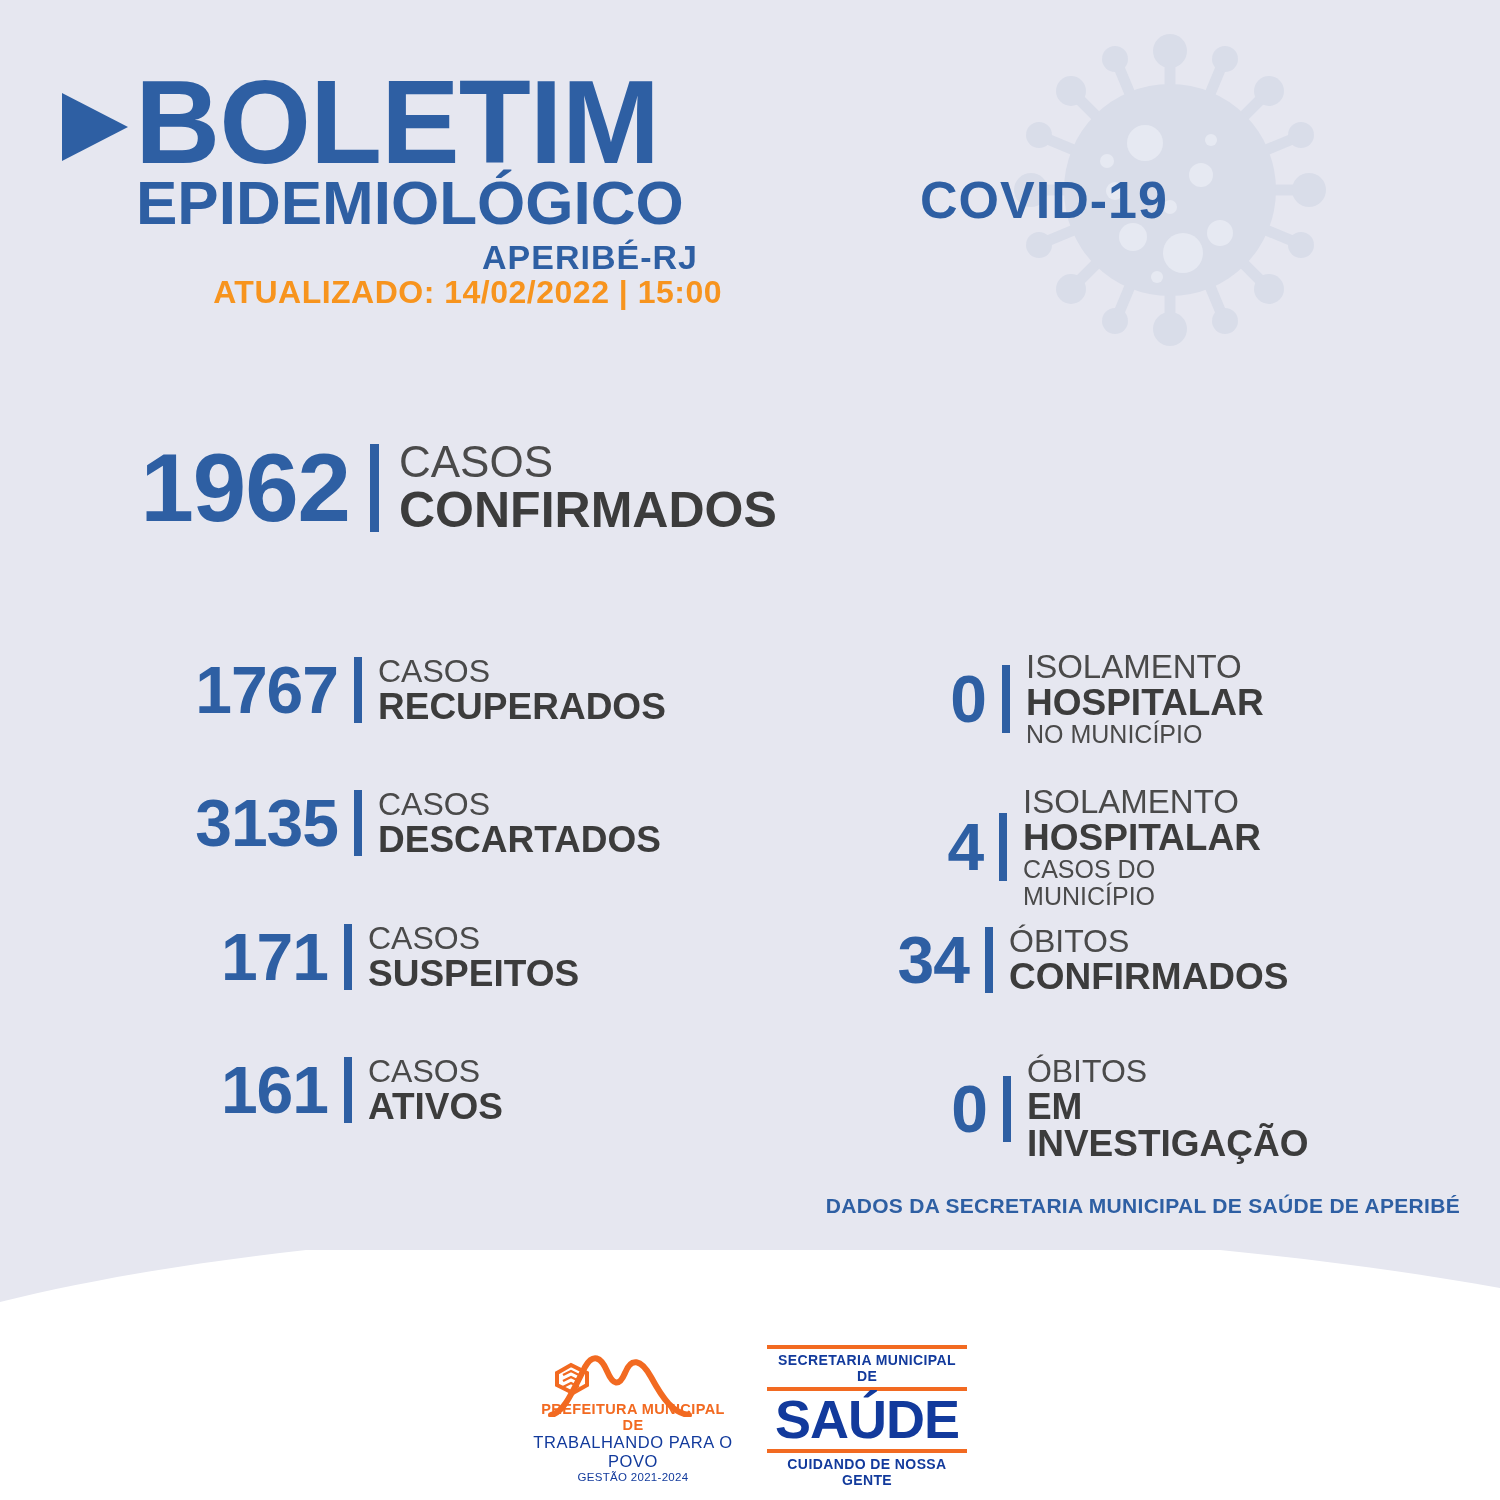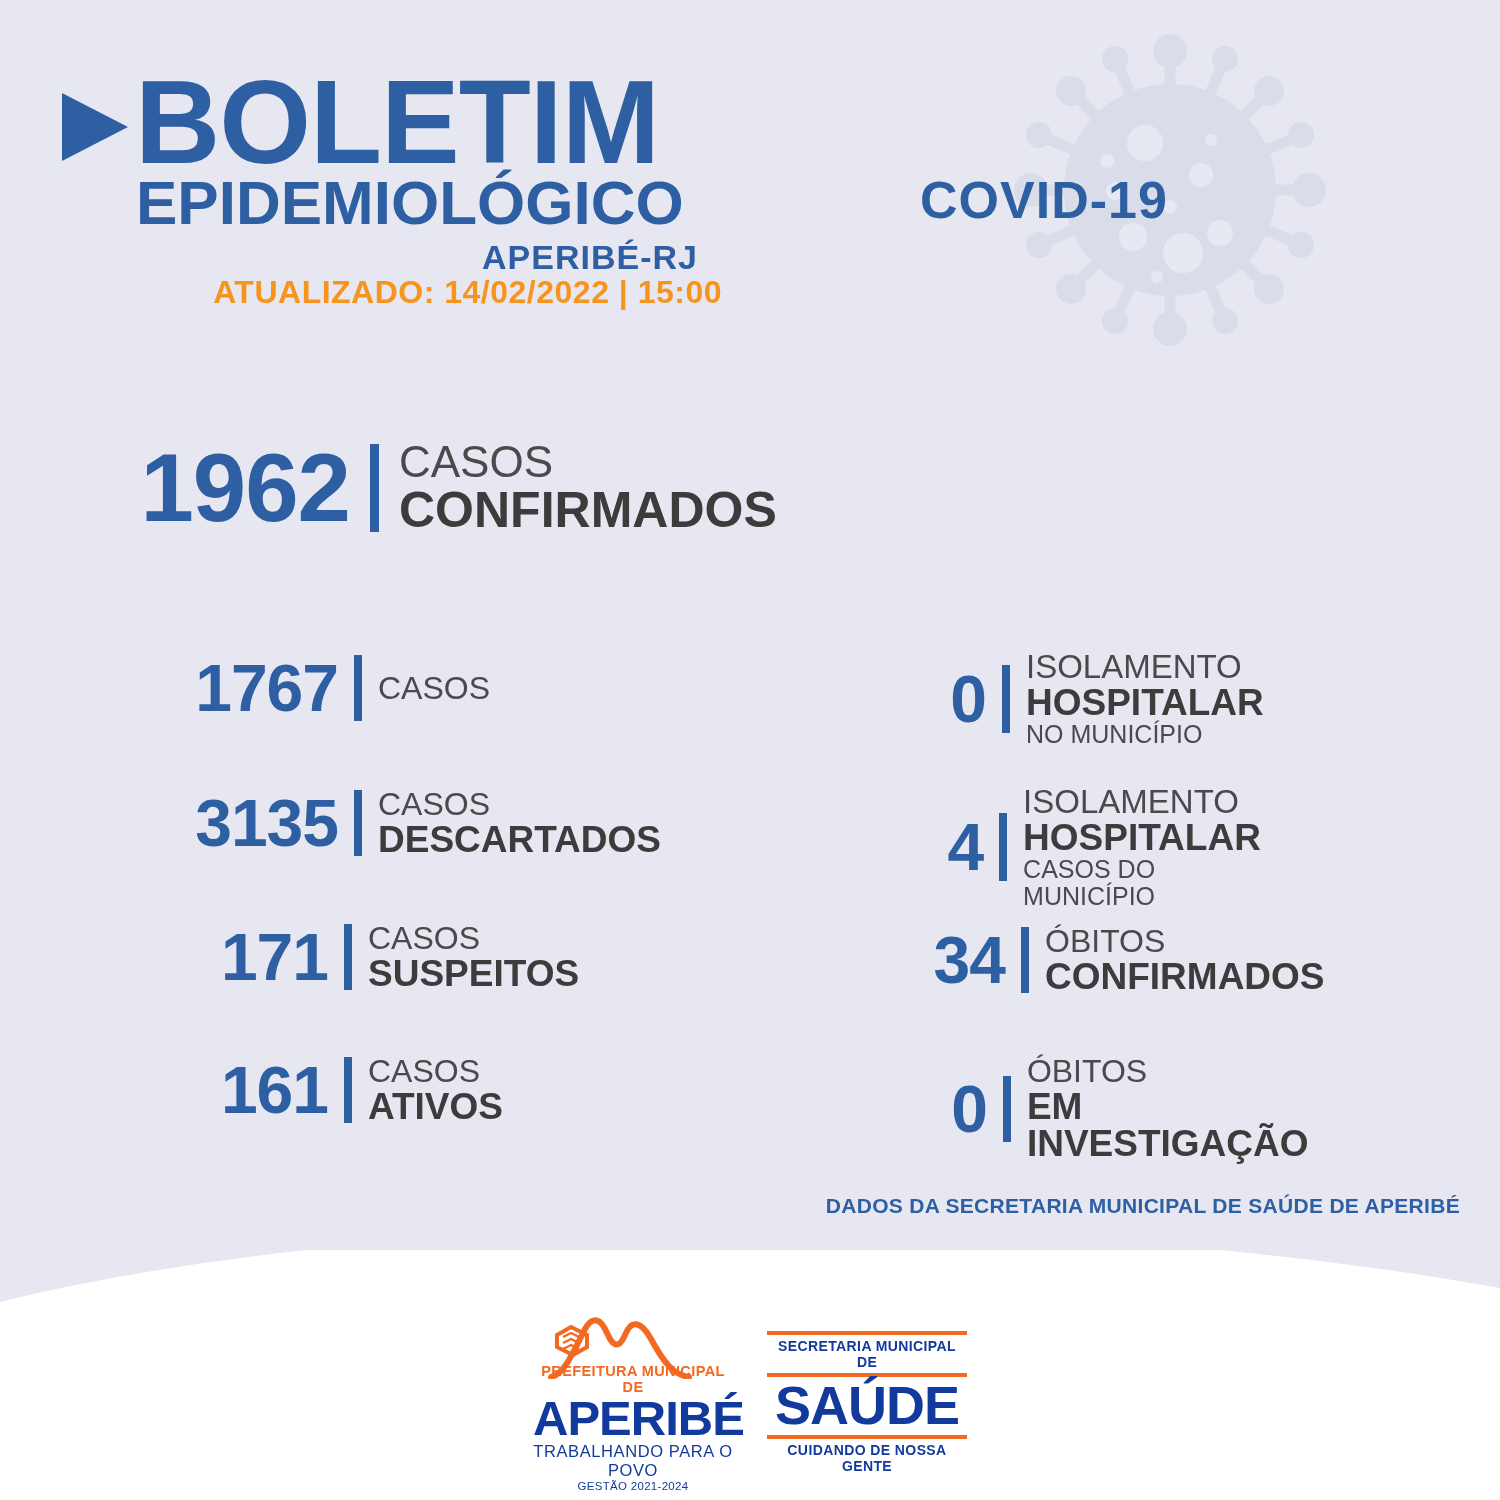--- a/index.html
+++ b/index.html
@@ -171,20 +171,21 @@
       <div class="lab-top">CASOS</div>
       <div class="lab-main">CONFIRMADOS</div>
     </div>
   </div>
 
   <div class="stat r2" style="left:160px;top:655px;">
     <div class="num" style="width:178px;">1767</div>
     <div class="bar"></div>
     <div class="labels">
       <div class="lab-top">CASOS</div>
+      <div class="lab-main">RECUPERADOS</div>
     </div>
   </div>
 
   <div class="stat r2" style="left:150px;top:788px;">
     <div class="num" style="width:188px;">3135</div>
     <div class="bar"></div>
     <div class="labels">
       <div class="lab-top">CASOS</div>
       <div class="lab-main">DESCARTADOS</div>
     </div>
@@ -221,21 +222,21 @@
   <div class="stat r3" style="left:930px;top:785px;">
     <div class="num" style="width:56px;">4</div>
     <div class="bar"></div>
     <div class="labels">
       <div class="lab-top">ISOLAMENTO</div>
       <div class="lab-main">HOSPITALAR</div>
       <div class="lab-sub">CASOS DO MUNICÍPIO</div>
     </div>
   </div>
 
-  <div class="stat r2" style="left:913px;top:925px;">
+  <div class="stat r2" style="left:877px;top:925px;">
     <div class="num" style="width:92px;">34</div>
     <div class="bar"></div>
     <div class="labels">
       <div class="lab-top">ÓBITOS</div>
       <div class="lab-main">CONFIRMADOS</div>
     </div>
   </div>
 
   <div class="stat r2" style="left:940px;top:1055px;">
     <div class="num" style="width:56px;">0</div>
@@ -257,21 +258,20 @@
     <div class="logo-aperibe">
       <svg width="200" height="66" viewBox="0 0 200 66" style="display:block;margin:0 auto;">
         <path d="M18,64 C30,62 38,44 52,16 C60,2 68,6 74,20 C80,34 86,36 92,22
                  C98,6 108,8 118,26 C130,48 140,62 156,64" fill="none" stroke="#f26a21" stroke-width="6" stroke-linecap="round"></path>
         <g>
           <path d="M24,22 L38,14 L54,22 L54,34 L40,42 L24,34 Z" fill="none" stroke="#f26a21" stroke-width="4"></path>
           <path d="M30,24 L38,20 L46,24 M30,30 L38,26 L46,30 M30,36 L38,32 L46,36" fill="none" stroke="#f26a21" stroke-width="2.4"></path>
         </g>
       </svg>
       <div class="l1">PREFEITURA MUNICIPAL DE</div>
-      <div class="l2">APERIBÉ</div>
       <div class="l3">TRABALHANDO PARA O POVO</div>
       <div class="l4">GESTÃO 2021-2024</div>
     </div>
 
     <div class="logo-saude">
       <div class="rule"></div>
       <div class="s1">SECRETARIA MUNICIPAL DE</div>
       <div class="rule"></div>
       <div class="s2">SAÚDE</div>
       <div class="rule"></div>

